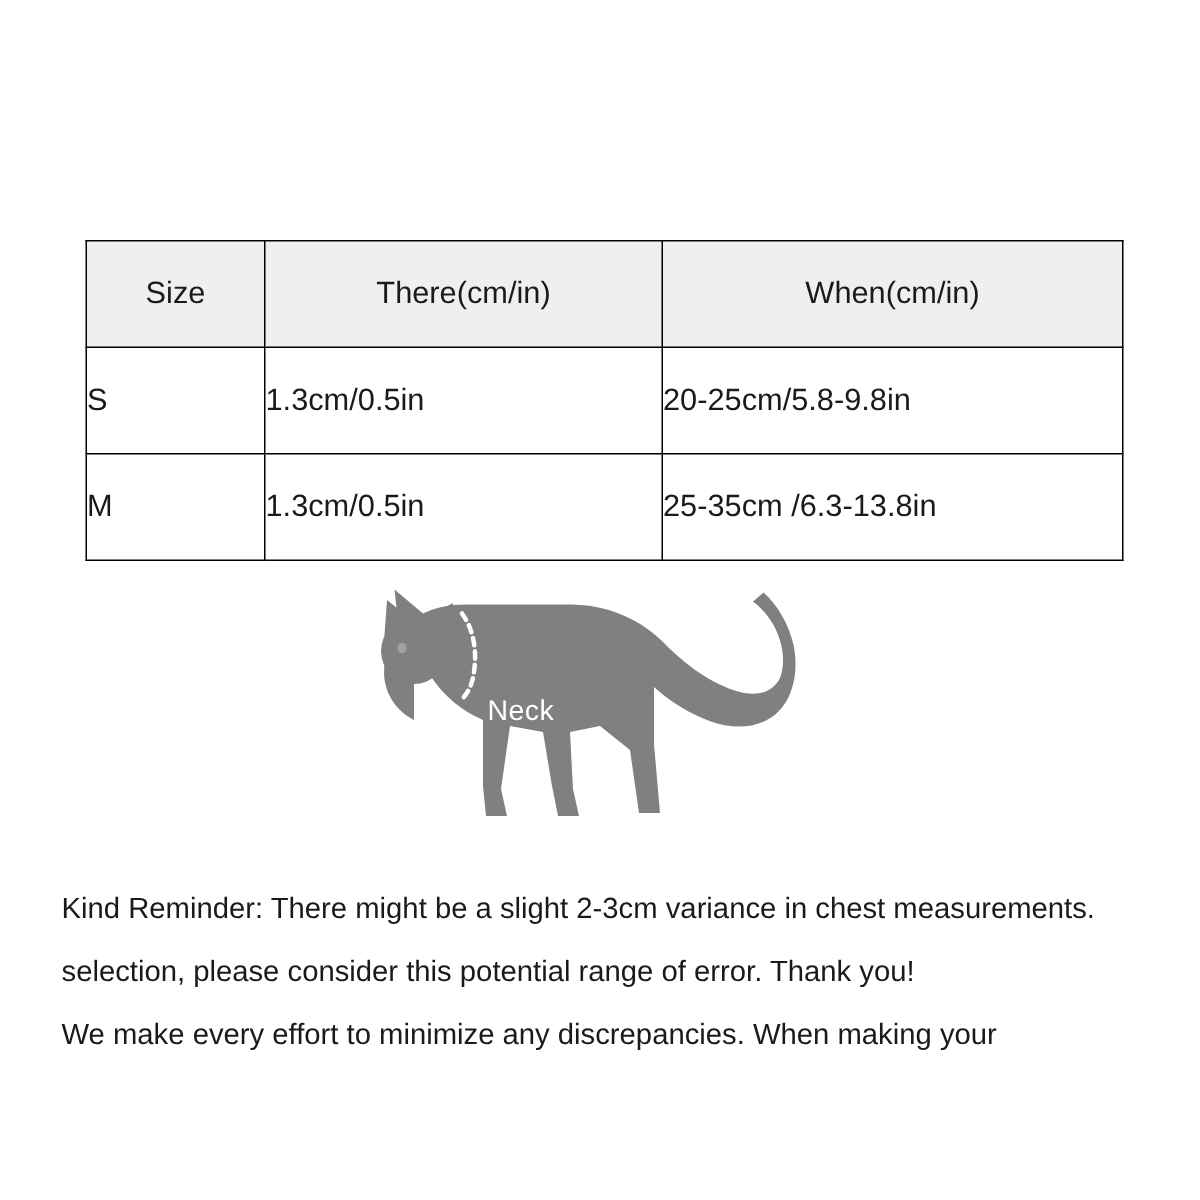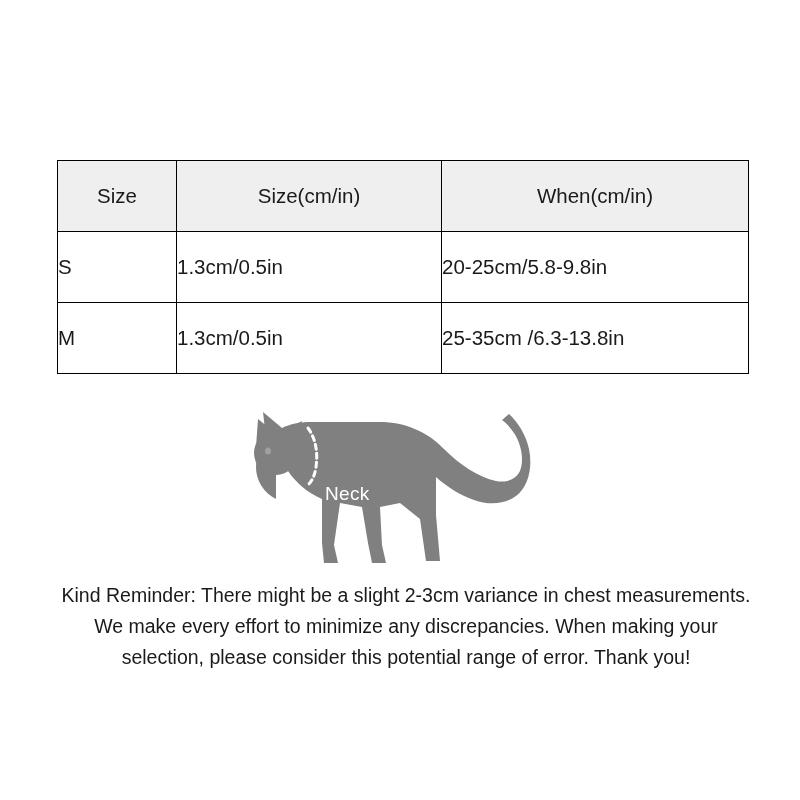--- a/index.html
+++ b/index.html
@@ -48,21 +48,21 @@
   .col-neck  { width: 306px; }
 
   .size-table tbody td {
     background: #ffffff;
   }
 
   
   .cat-wrap {
     position: absolute;
     left: 230px;
-    top: 395px;
+    top: 376px;
     width: 340px;
     height: 200px;
     text-align: center;
   }
   .cat-wrap svg {
     display: block;
     width: 340px;
     height: 200px;
   }
   .neck-label {
@@ -78,34 +78,33 @@
   .reminder {
     position: absolute;
     left: 26px;
     top: 578px;
     width: 760px;
     font-size: 19.5px;
     line-height: 27px;
     color: #1a1a1a;
   }
   .reminder p {
-    margin: 4px;
-    text-align: center;
+    margin: 15px;
   }
 </style>
 </head>
 <body>
 
 <div class="page">
 
   <table class="size-table">
     <thead>
       <tr>
         <th class="col-size">Size</th>
-        <th class="col-width">Size(cm/in)</th>
+        <th class="col-width">There(cm/in)</th>
         <th class="col-neck">When(cm/in)</th>
       </tr>
     </thead>
     <tbody>
       <tr>
         <td>S</td>
         <td>1.3cm/0.5in</td>
         <td>20-25cm/5.8-9.8in</td>
       </tr>
       <tr>
@@ -164,17 +163,17 @@
       <path fill="#808080" d="M26,52 L28,24 L48,40 Z"></path>
       <path fill="#808080" d="M68,50 L72,26 L50,38 Z"></path>
       <path d="M78,33 C86,44 88,58 86,72 C85,80 82,86 78,90" fill="none" stroke="#ffffff" stroke-width="3" stroke-dasharray="5,4" stroke-linecap="round"></path>
       <ellipse cx="38" cy="56" rx="3" ry="3.5" fill="#ffffff" opacity="0.25"></ellipse>
     </svg>
     <div class="neck-label">Neck</div>
   </div>
 
   <div class="reminder">
     <p>Kind Reminder: There might be a slight 2-3cm variance in chest measurements.</p>
+    <p>selection, please consider this potential range of error. Thank you!</p>
     <p>We make every effort to minimize any discrepancies. When making your</p>
-    <p>selection, please consider this potential range of error. Thank you!</p>
   </div>
 
 </div>
 
 </body></html>

